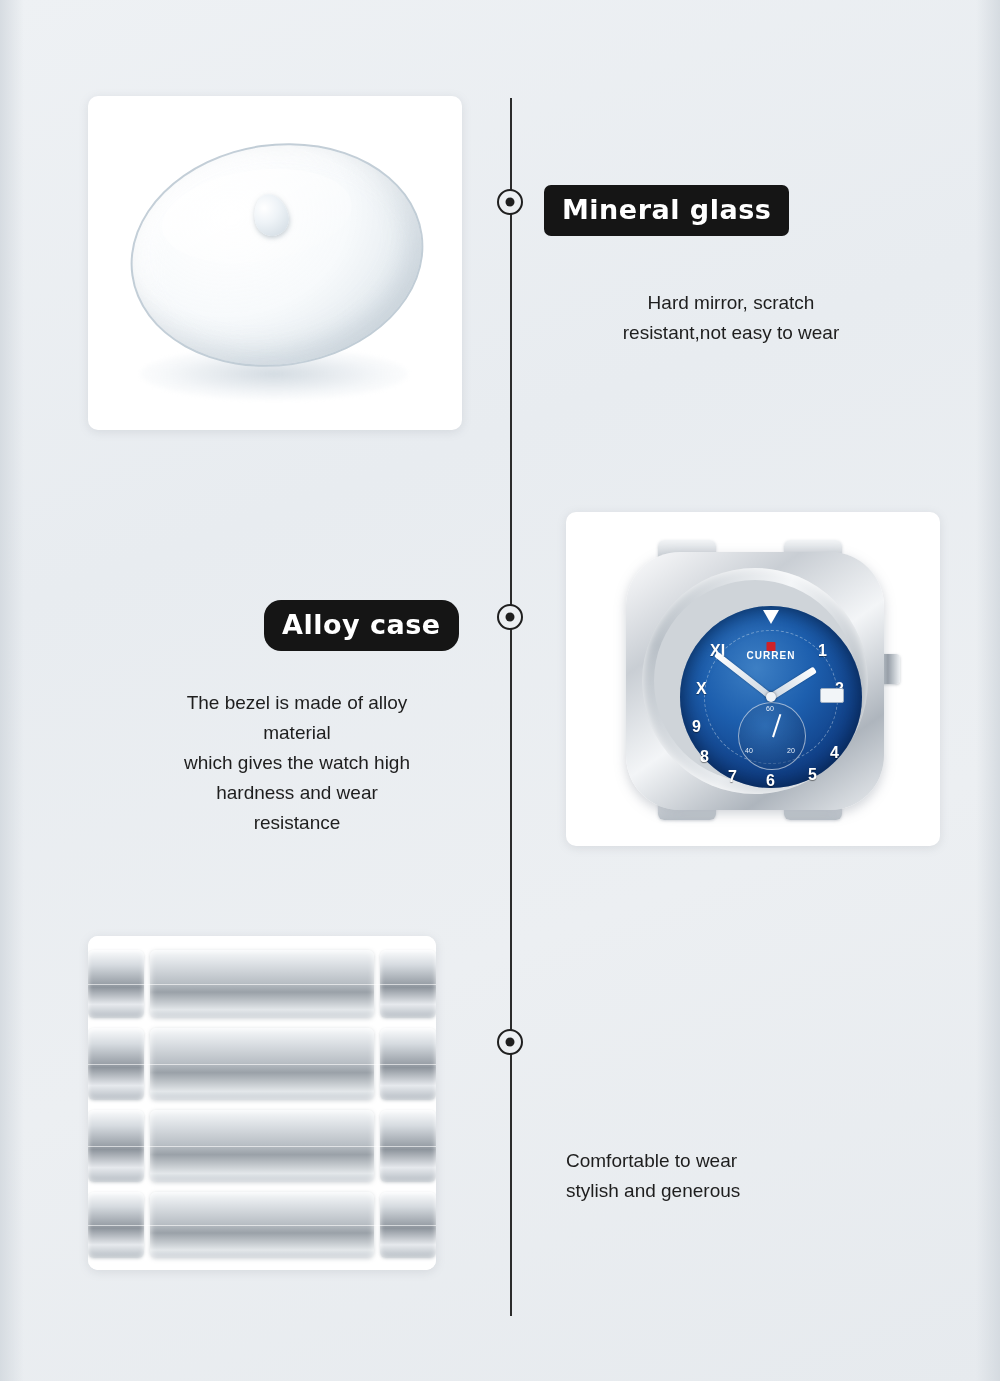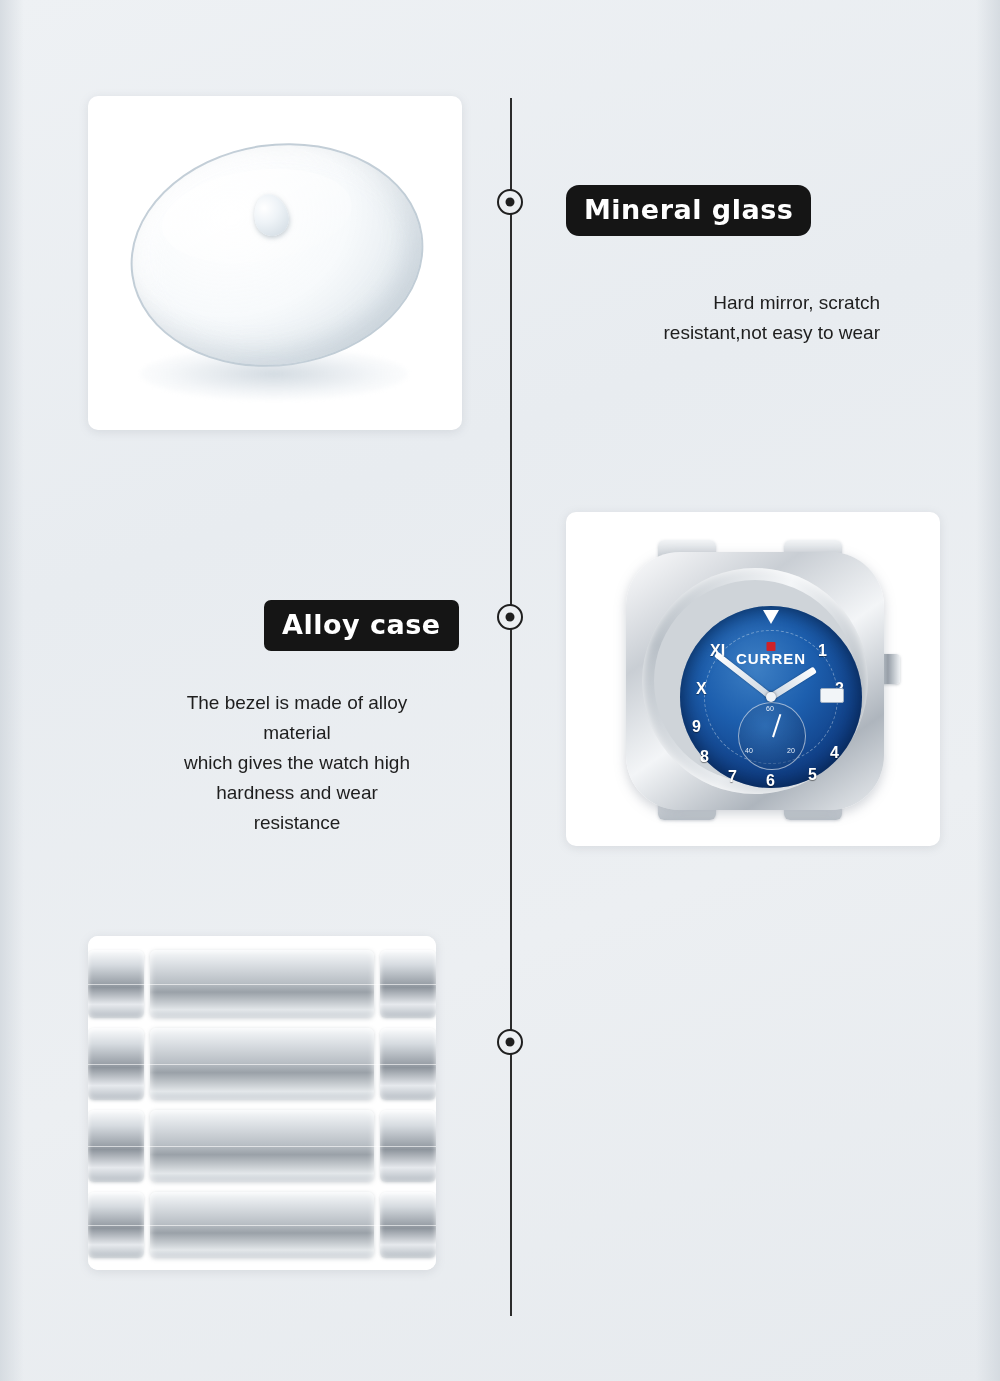--- a/index.html
+++ b/index.html
@@ -202,21 +202,21 @@
   .n8  { left: 20px;  top: 142px; }
   .n4  { left: 150px; top: 138px; }
   .n5  { left: 128px; top: 160px; }
   .n7  { left: 48px;  top: 162px; }
   .n6  { left: 86px;  top: 166px; }
   .brand {
     position: absolute;
     left: 50%;
     top: 44px;
     transform: translateX(-50%);
-    font-size: 15px;
+    font-size: 10px;
     font-weight: bold;
     letter-spacing: 1px;
     color: #ffffff;
   }
   .brand-mark {
     position: absolute;
     left: 50%;
     top: 36px;
     transform: translateX(-50%);
     width: 9px;
@@ -340,32 +340,32 @@
     background: #151515;
     color: #ffffff;
     font-weight: bold;
     font-size: 27px;
     letter-spacing: 0.5px;
     padding: 9px 18px 11px 18px;
     border-radius: 7px;
     white-space: nowrap;
     font-family: "DejaVu Sans", sans-serif;
   }
-  .label-1 { left: 566px; top: 185px; border-radius: 13px; }
-  .label-2 { left: 264px; top: 600px; }
+  .label-1 { left: 544px; top: 185px; }
+  .label-2 { left: 264px; top: 600px; border-radius: 17px; }
   .label-3 { left: 566px; top: 1029px; }
 
   .desc {
     position: absolute;
     color: #1e1e1e;
     font-size: 19px;
     line-height: 30px;
     font-family: "Liberation Sans", sans-serif;
   }
-  .desc-1 { left: 550px; top: 288px; width: 330px; text-align: right; }
+  .desc-1 { left: 566px; top: 288px; width: 330px; text-align: center; }
   .desc-2 { left: 138px; top: 688px; width: 318px; text-align: center; }
   .desc-3 { left: 566px; top: 1146px; width: 330px; text-align: left; }
 </style>
 </head>
 <body>
 
 <div class="page">
   <div class="edge-left"></div>
   <div class="edge-right"></div>
 
@@ -453,13 +453,15 @@
         <div class="link-mid"></div>
         <div class="link-end"></div>
       </div>
       <div class="band-row band-r4">
         <div class="link-end"></div>
         <div class="link-mid"></div>
         <div class="link-end"></div>
       </div>
     </div>
   </div>
+  <div class="desc desc-3" style="white-space: pre-line;">Comfortable to wear
+stylish and generous</div>
 </div>
 
 </body></html>

